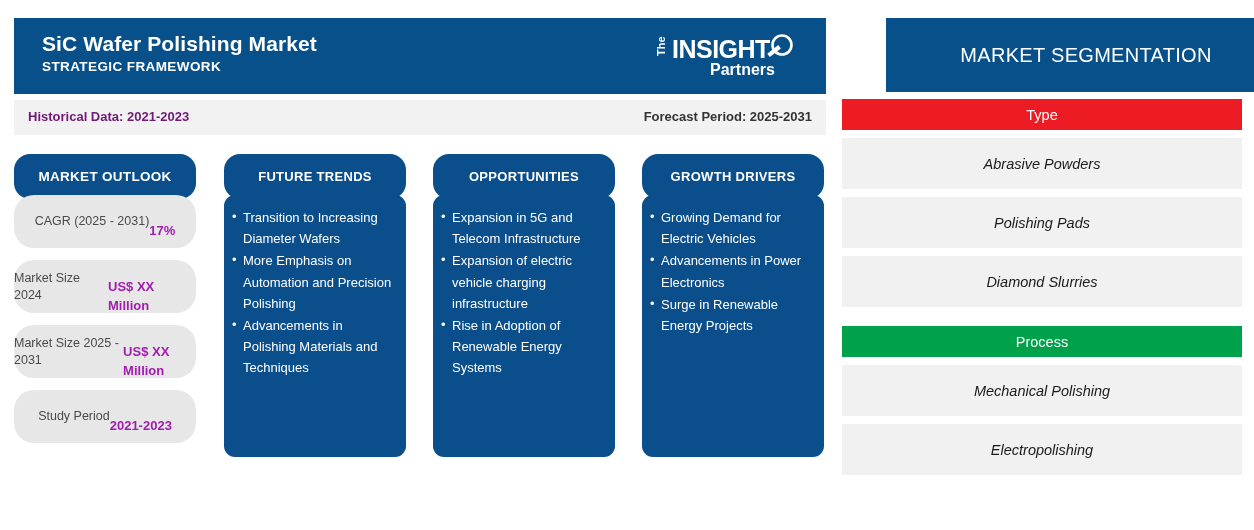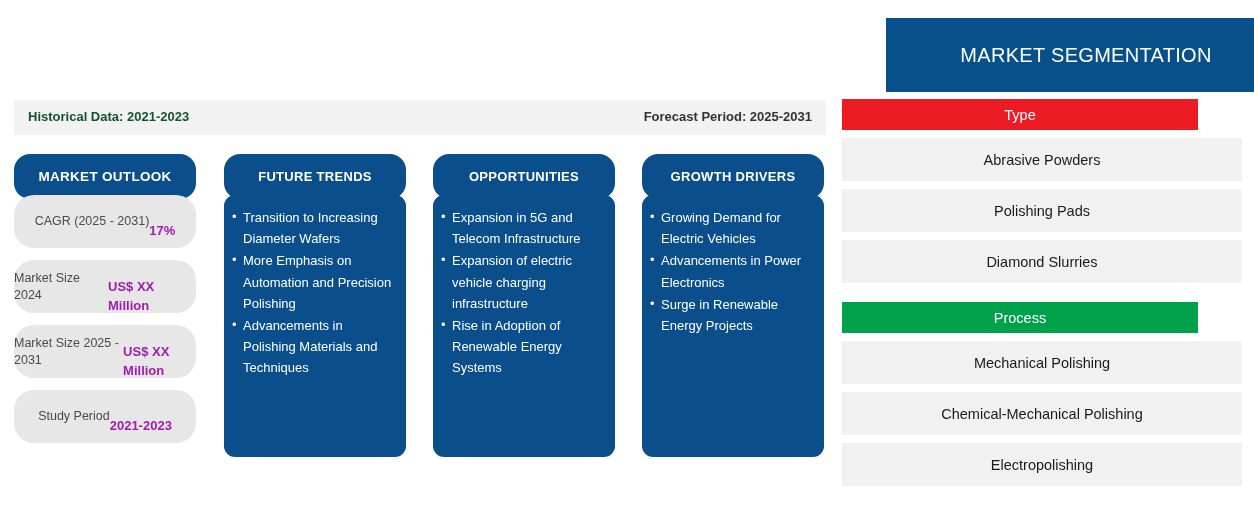--- a/index.html
+++ b/index.html
@@ -38,21 +38,21 @@
   .logo{position:absolute;right:22px;top:12px;width:150px;height:52px;}
   .logo svg{display:block;}
 
   
   .metabar{
     position:absolute;left:0;top:82px;width:812px;height:35px;
     background:#F2F2F2;
   }
   .metabar .m-left{
     position:absolute;left:14px;top:9px;
-    font-size:13px;font-weight:bold;color:#14532d;white-space:nowrap;
+    font-size:13px;font-weight:bold;color:#701a75;white-space:nowrap;
   }
   .metabar .m-right{
     position:absolute;right:14px;top:9px;
     font-size:13px;font-weight:bold;color:#333333;white-space:nowrap;
   }
 
   
   .columns{position:absolute;left:0;top:136px;width:812px;height:306px;}
   .col{position:absolute;top:0;width:182px;}
   .col-0{left:0;}
@@ -101,42 +101,61 @@
 
   
   .seg-header{
     width:400px;height:74px;background:#07508A;
     display:flex;align-items:center;justify-content:center;
     color:#ffffff;font-size:20px;letter-spacing:.3px;
     box-sizing:border-box;
     margin-left:44px;
   }
   .seg-band{
-    width:356px;height:31px;margin-top:7px;
+    width:400px;height:31px;margin-top:7px;
     display:flex;align-items:center;justify-content:center;
     color:#ffffff;font-size:14.5px;
     box-sizing:border-box;
   }
   .band-type{background:#ED1C24;}
   .band-process{background:#00A14B;}
   .seg-row{
-    width:400px;height:43px;margin-top:8px;background:#F1F1F1;
+    width:400px;height:51px;margin-top:8px;background:#F1F1F1;
     display:flex;align-items:center;justify-content:center;
     color:#1a1a1a;font-size:14.5px;
     box-sizing:border-box;
+    font-style:italic;
   }
   .seg-gap{height:12px;}
 </style>
 </head>
 <body>
 
 <div class="page">
 
   <div class="left-panel">
 
+    <div class="header">
+      <div class="header-title">SiC Wafer Polishing Market</div>
+      <div class="header-sub">STRATEGIC FRAMEWORK</div>
+
+      <div class="logo">
+        <svg width="150" height="52" viewBox="0 0 150 52">
+
+          <circle cx="128" cy="15" r="9.5" fill="none" stroke="#ffffff" stroke-width="2.6"></circle>
+          <rect x="113" y="19" width="14" height="4.2" fill="#ffffff" transform="rotate(-38 120 21)"></rect>
+
+          <text x="11" y="26" fill="#ffffff" font-family="Liberation Sans, sans-serif" font-size="11" font-weight="bold" transform="rotate(-90 11 26)">The</text>
+
+          <text x="18" y="28" fill="#ffffff" font-family="Liberation Sans, sans-serif" font-size="25" font-weight="bold" letter-spacing="-0.5">INSIGHT</text>
+
+          <text x="56" y="45" fill="#ffffff" font-family="Liberation Sans, sans-serif" font-size="16" font-weight="bold">Partners</text>
+        </svg>
+      </div>
+    </div>
 
     <div class="metabar">
       <div class="m-left">Historical Data: 2021-2023</div>
       <div class="m-right">Forecast Period: 2025-2031</div>
     </div>
 
     <div class="columns">
 
       <div class="col col-0">
         <div class="pill">MARKET OUTLOOK</div>
@@ -201,17 +220,16 @@
 
     <div class="seg-band band-type">Type</div>
     <div class="seg-row">Abrasive Powders</div>
     <div class="seg-row">Polishing Pads</div>
     <div class="seg-row">Diamond Slurries</div>
 
     <div class="seg-gap"></div>
 
     <div class="seg-band band-process">Process</div>
     <div class="seg-row">Mechanical Polishing</div>
-    <div class="seg-row">Chemical-Mechanical Polishing</div>
     <div class="seg-row">Electropolishing</div>
   </div>
 
 </div>
 
 </body></html>

